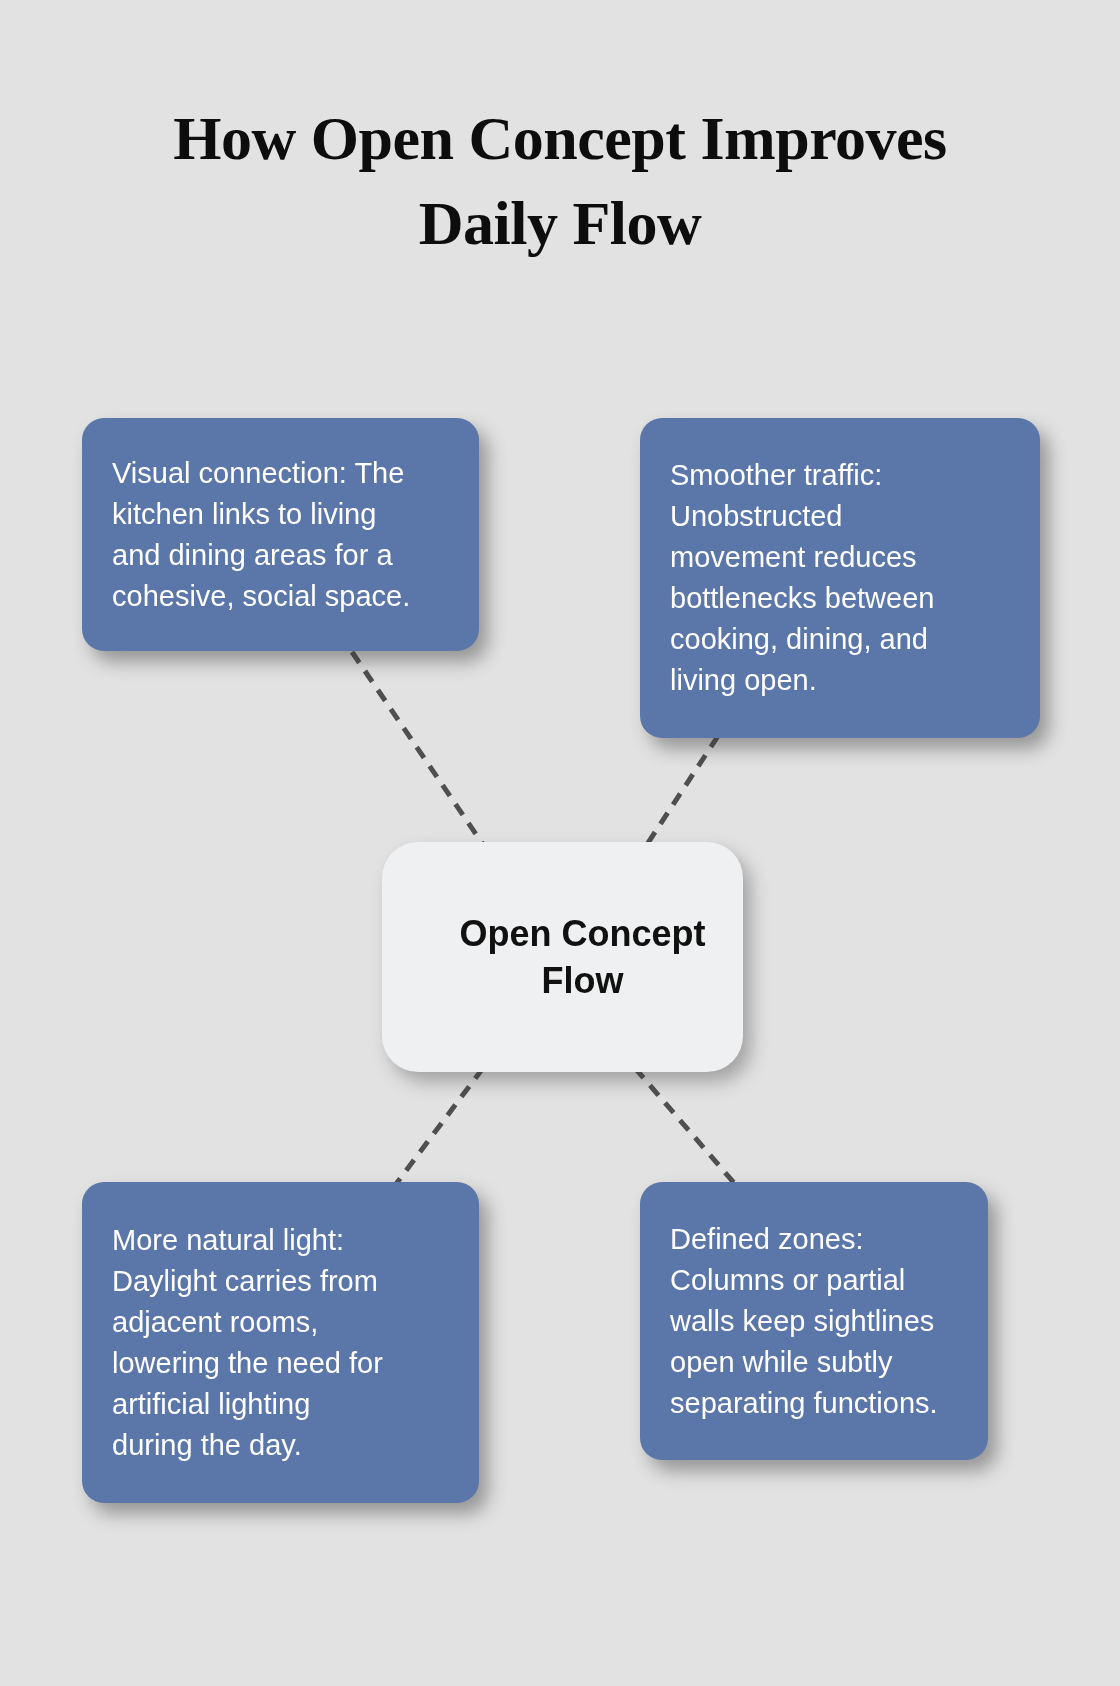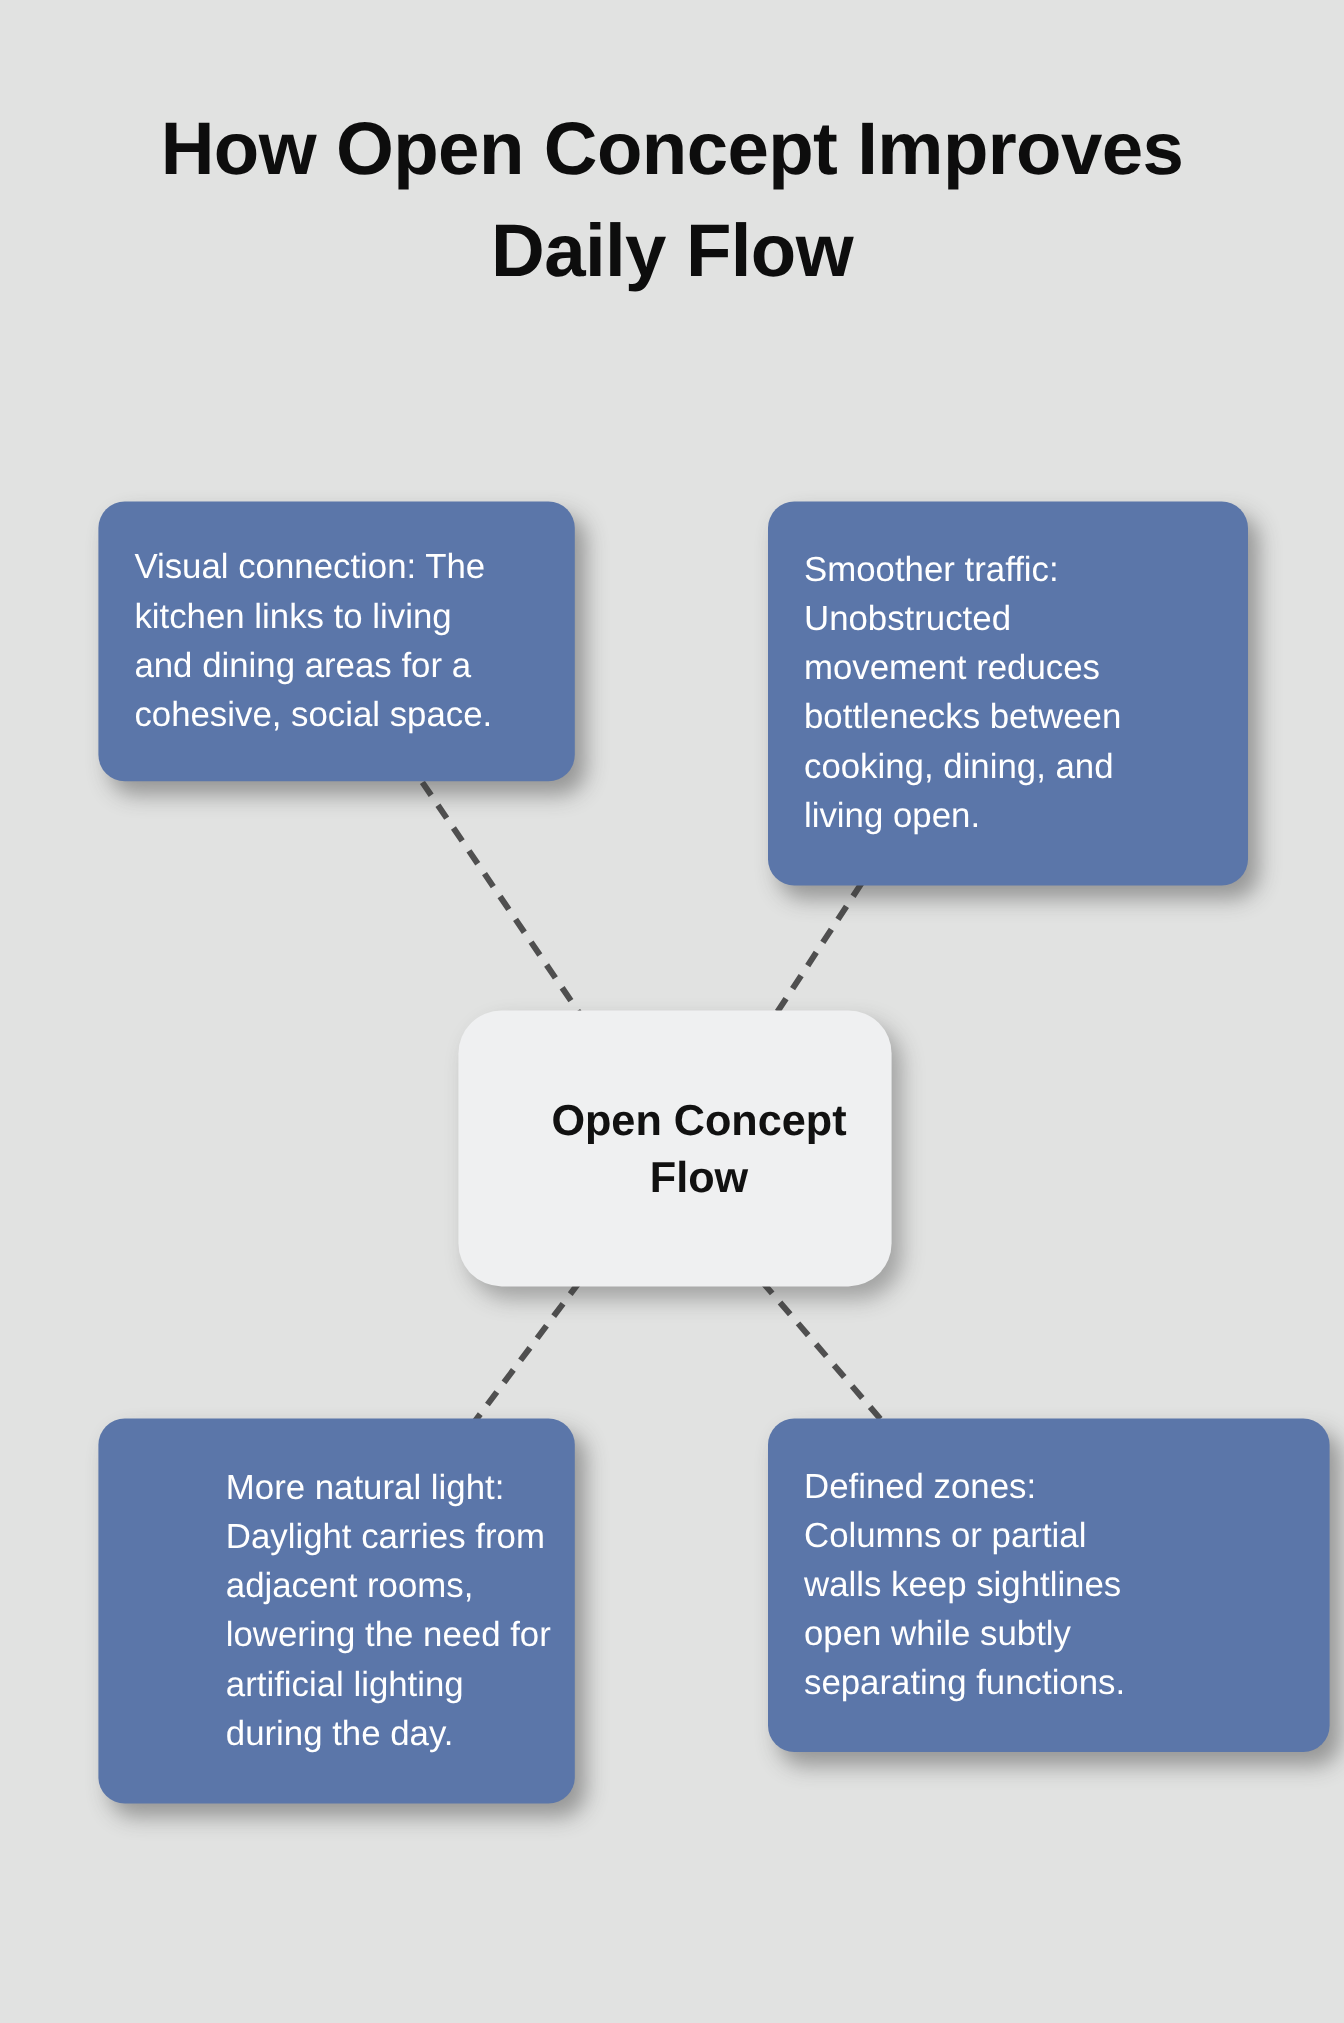--- a/index.html
+++ b/index.html
@@ -21,31 +21,32 @@
   }
   .canvas {
     position: relative;
     width: 1120px;
     height: 1686px;
     overflow: hidden;
     background: var(--background);
   }
   .title {
     position: absolute;
-    top: 82px;
+    top: 96px;
     left: 0;
     width: 1120px;
     margin: 0;
     text-align: center;
     font-size: 62px;
     line-height: 85px;
     font-weight: 700;
     letter-spacing: -0.5px;
     color: var(--title-text);
     white-space: pre-line;
+    font-family: Liberation Serif, serif;
   }
   .connectors {
     position: absolute;
     left: 0;
     top: 0;
     width: 1120px;
     height: 1686px;
   }
   .connectors line {
     stroke: var(--connector);
@@ -63,22 +64,22 @@
   }
   .card p {
     margin: 0;
     padding: 0 20px 0 30px;
     font-size: 29px;
     line-height: 41px;
     white-space: pre-line;
   }
   .card-tl { left: 82px;  top: 418px;  width: 397px; height: 233px; }
   .card-tr { left: 640px; top: 418px;  width: 400px; height: 320px; }
-  .card-bl { left: 82px;  top: 1182px; width: 397px; height: 321px; justify-content: flex-end; }
-  .card-br { left: 640px; top: 1182px; width: 468px; height: 278px; }
+  .card-bl { left: 82px;  top: 1182px; width: 397px; height: 321px; }
+  .card-br { left: 640px; top: 1182px; width: 348px; height: 278px; }
   .center-node {
     position: absolute;
     left: 382px;
     top: 842px;
     width: 361px;
     height: 230px;
     background: var(--center-fill);
     border-radius: 36px;
     display: flex;
     align-items: center;

